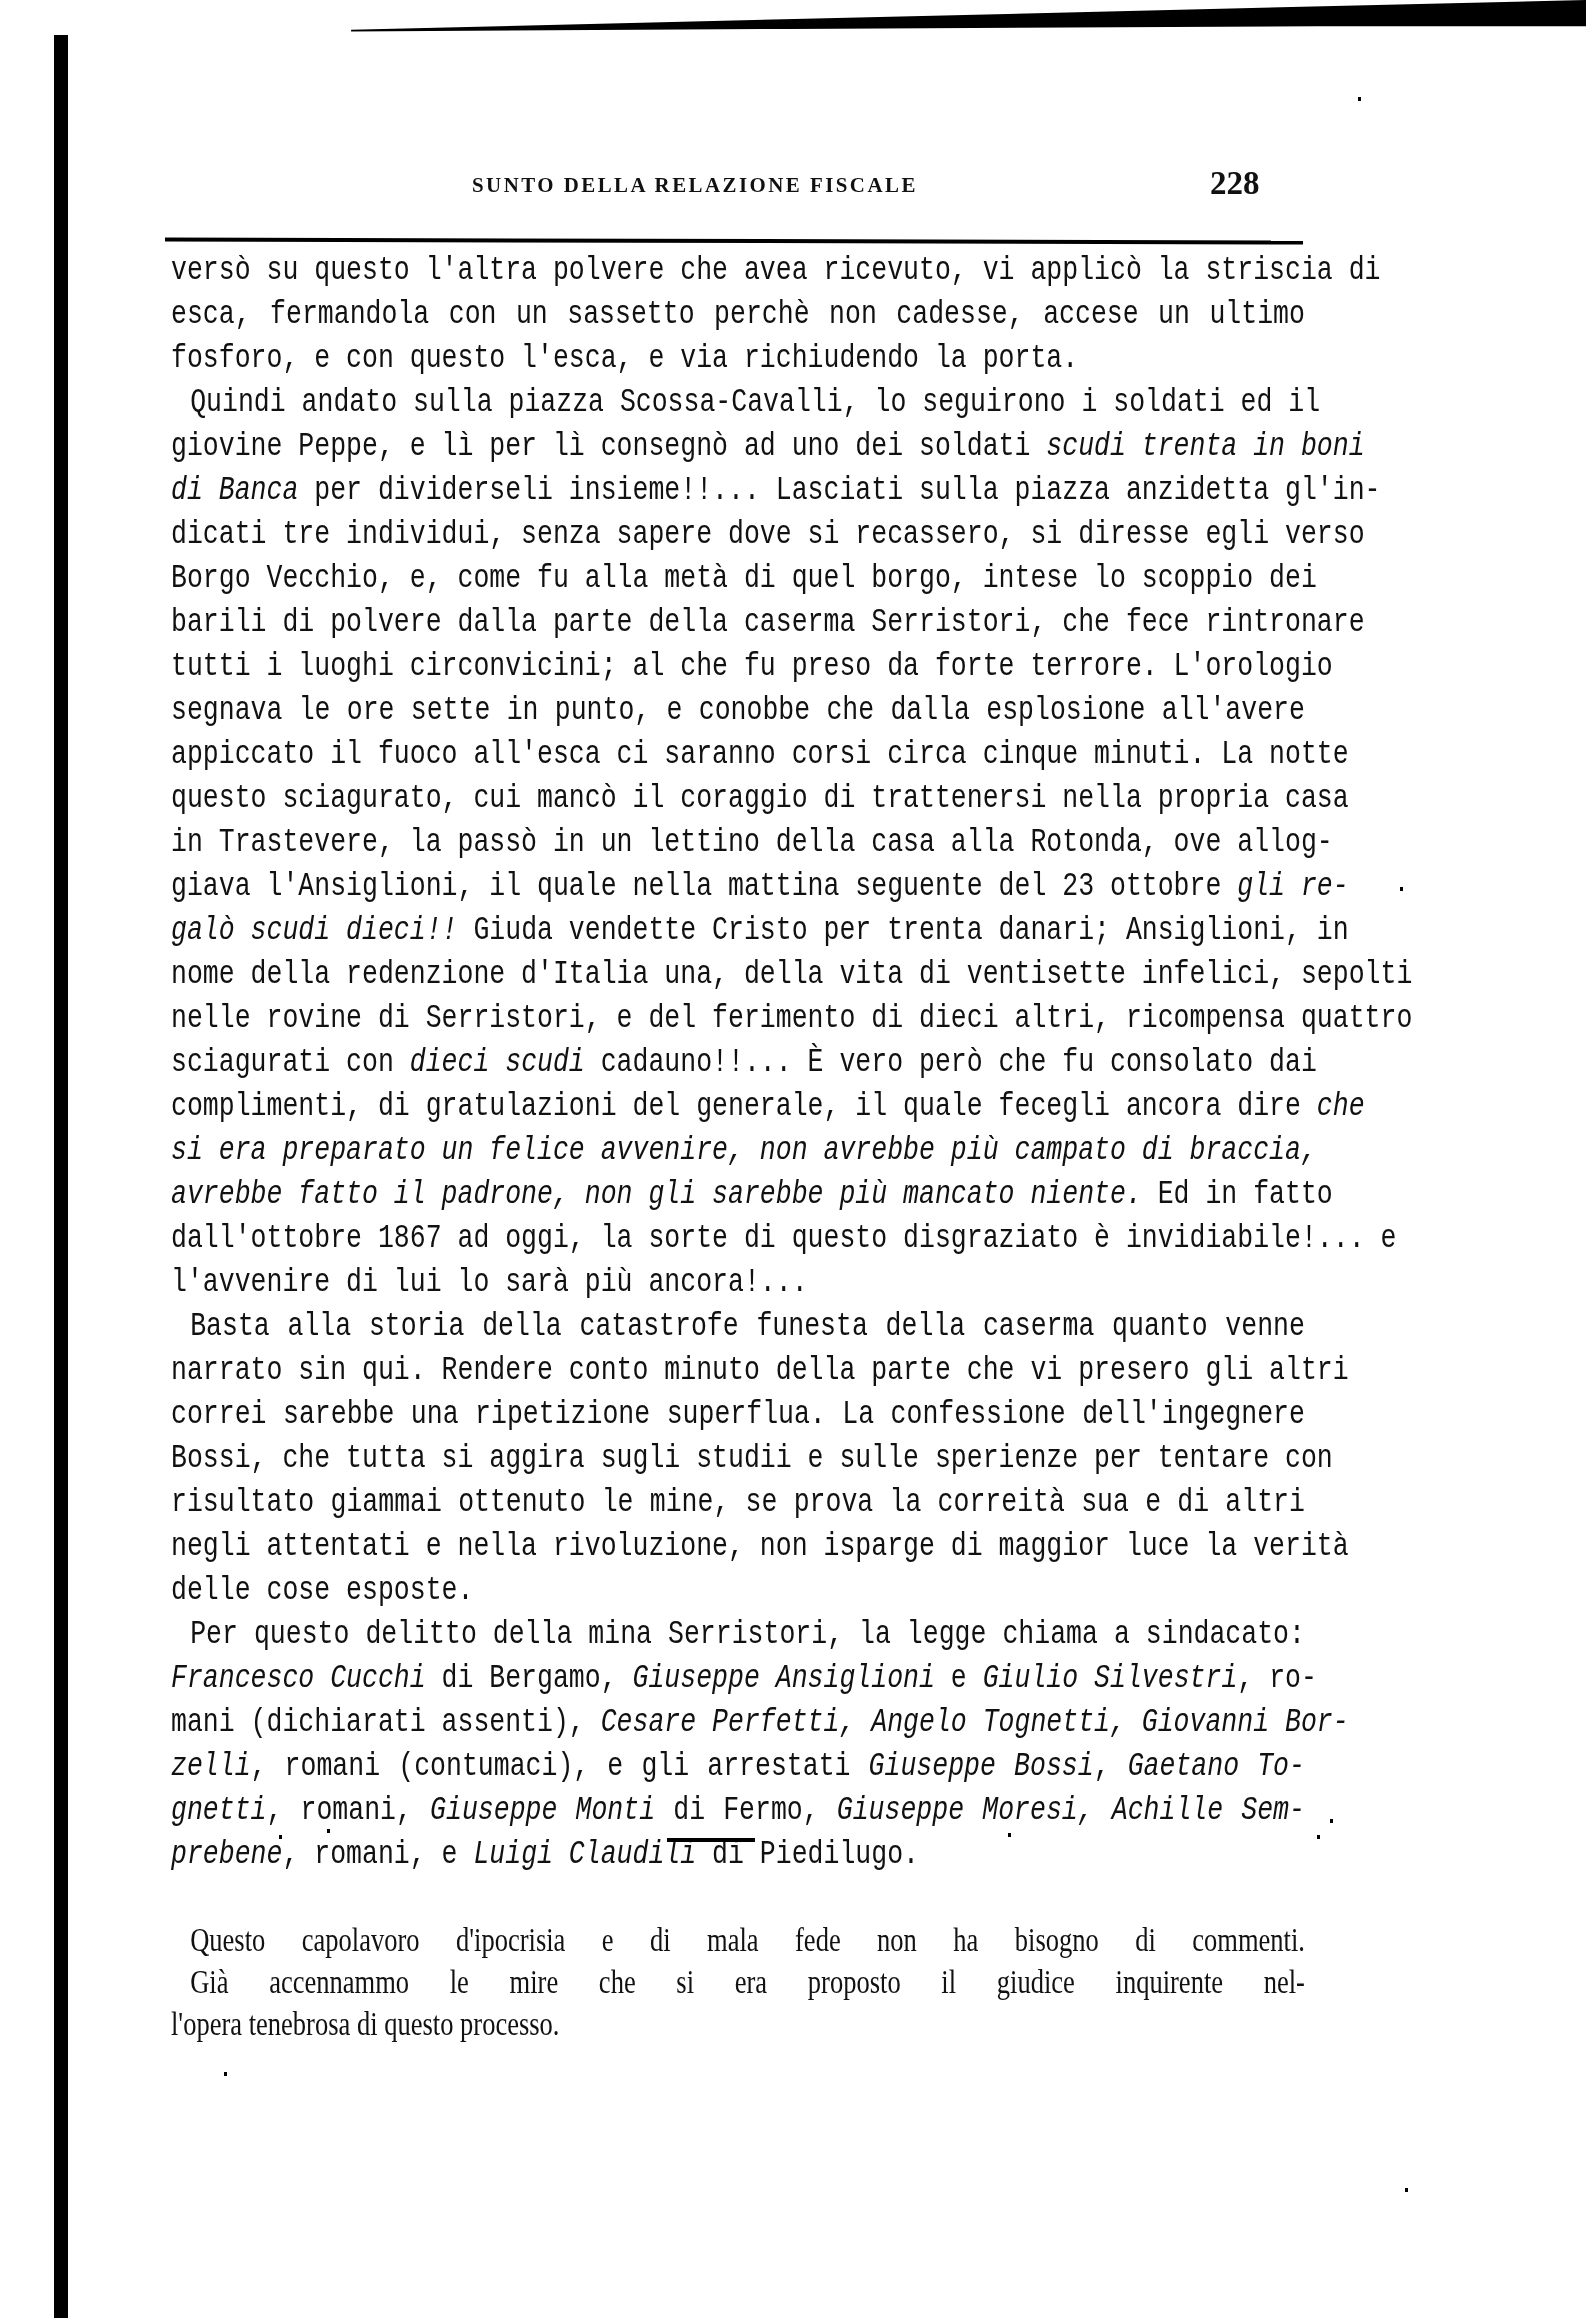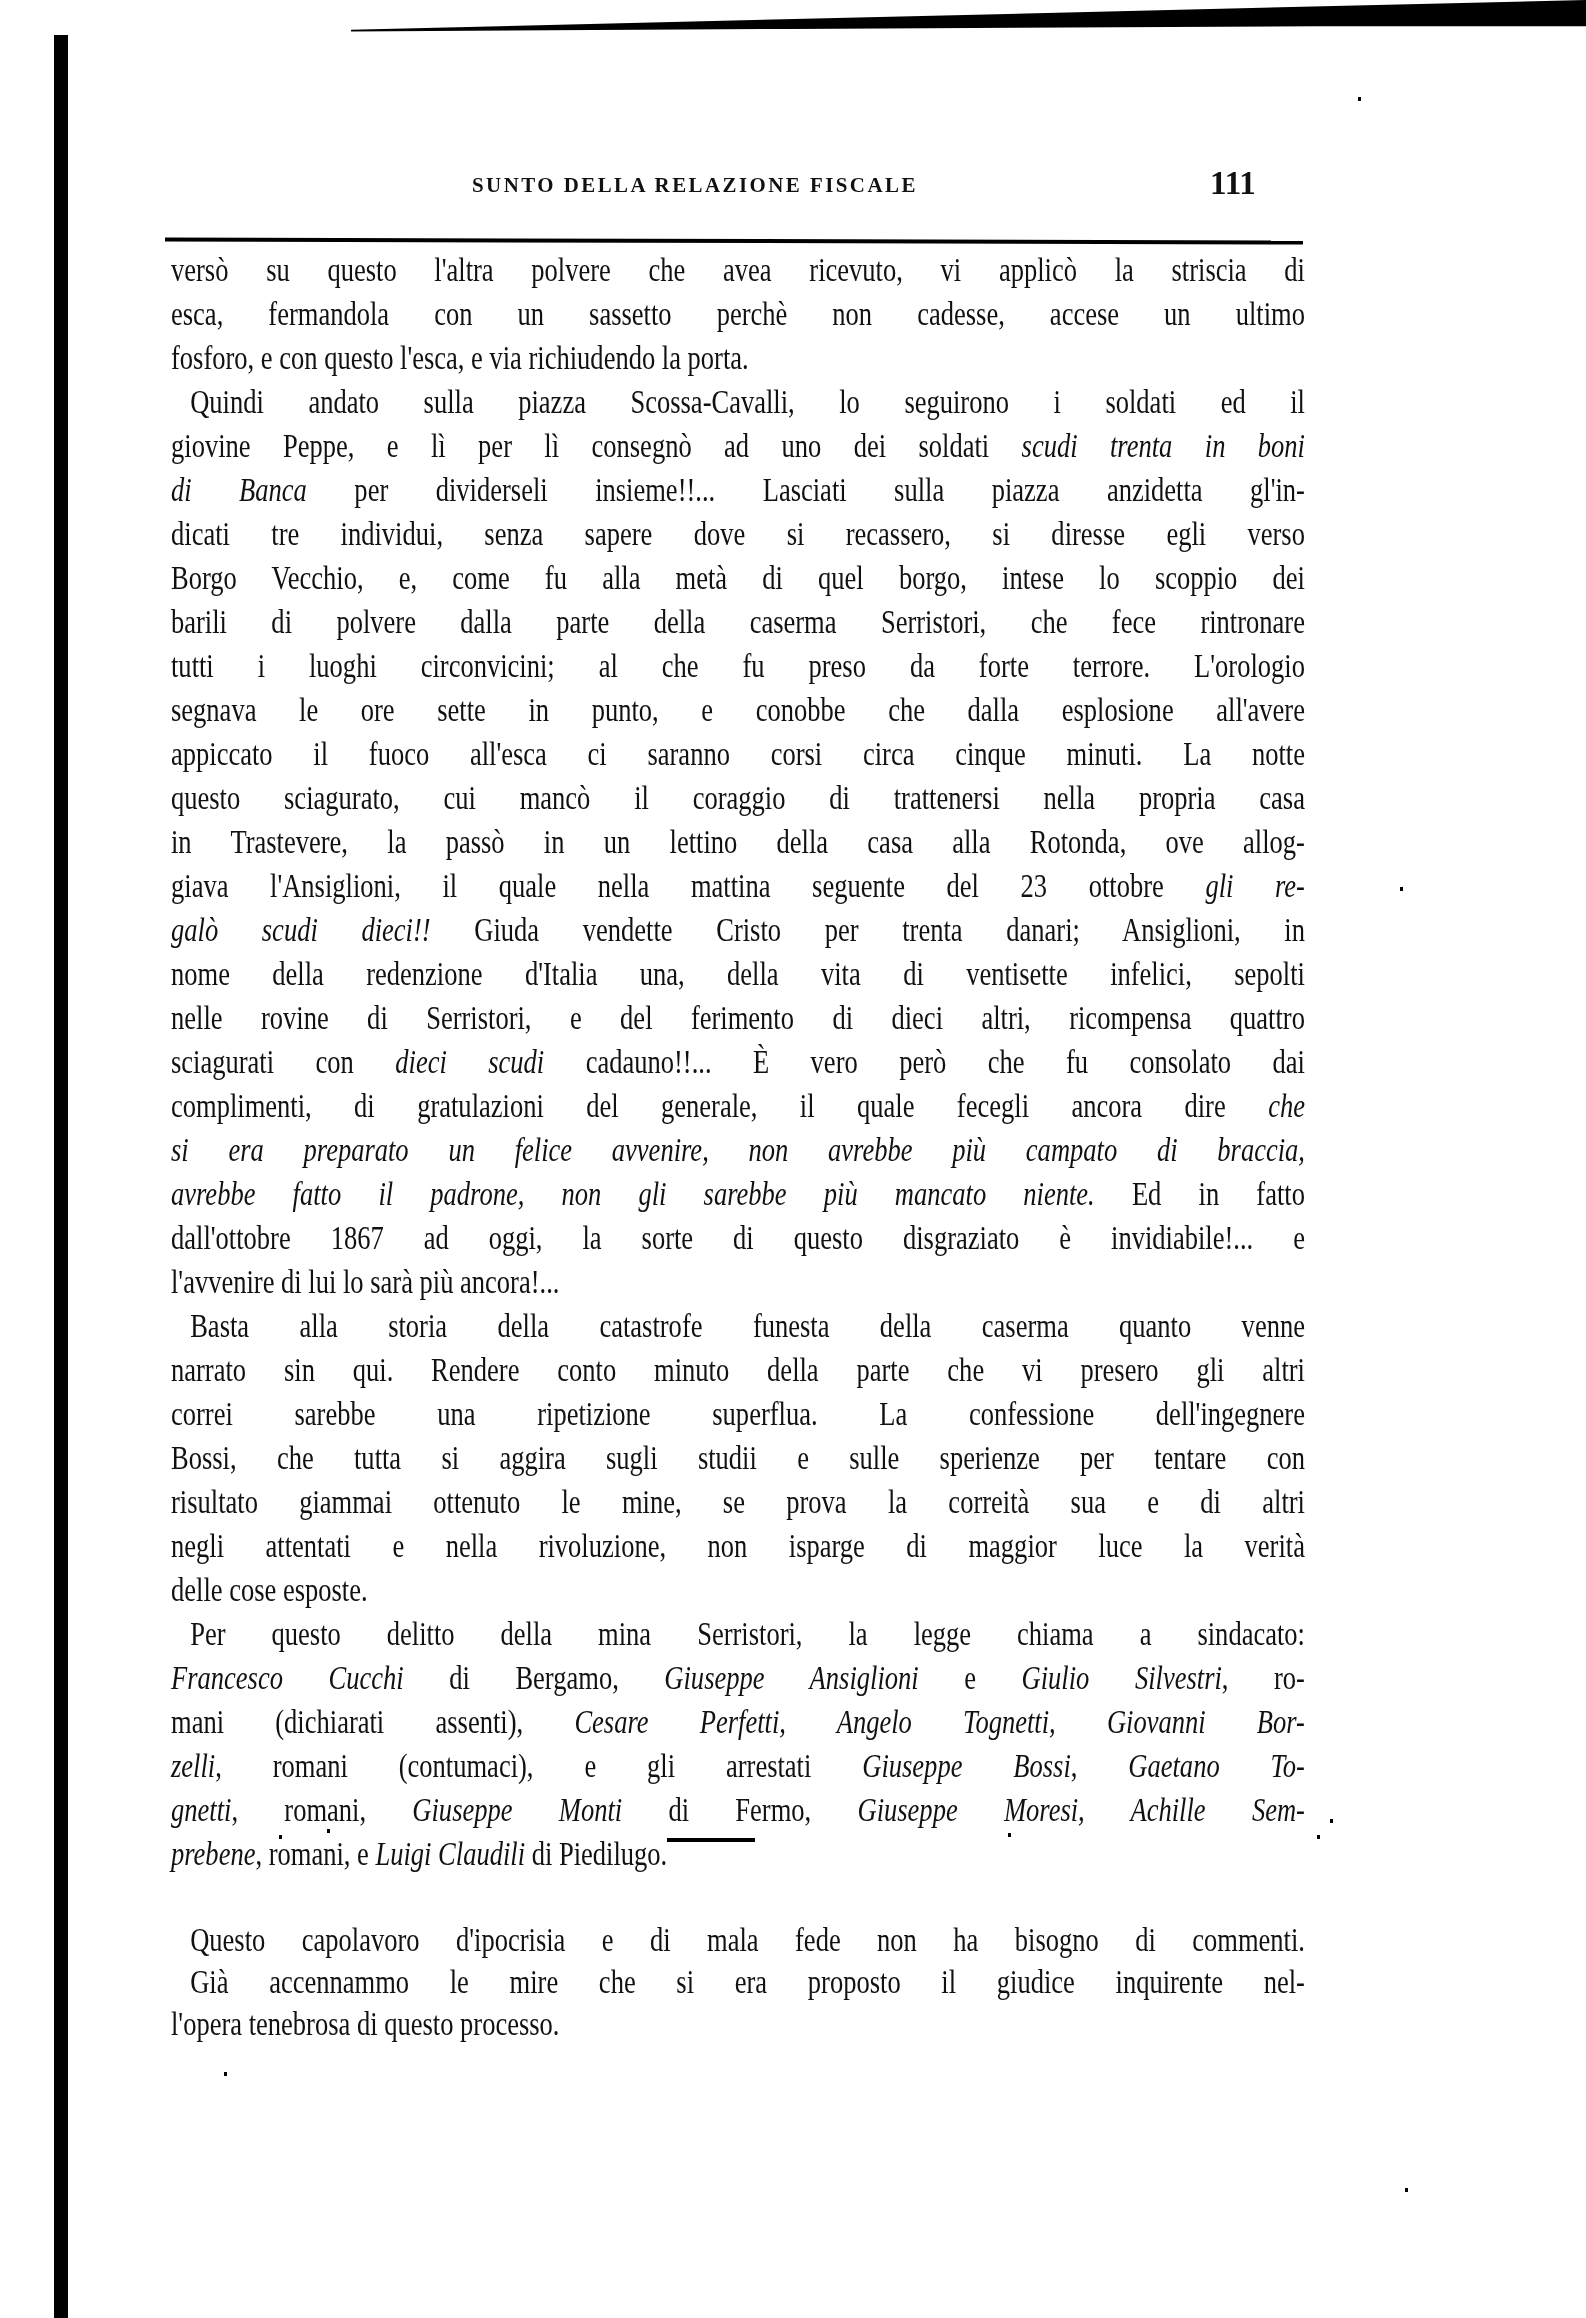--- a/index.html
+++ b/index.html
@@ -6,41 +6,41 @@
   body { width:1586px; height:2319px; position:relative; overflow:hidden;
          font-family:"Liberation Serif", "DejaVu Serif", serif; color:#111; }
   .top-wedge { position:absolute; left:0; top:0; width:1586px; height:35px; }
   .left-bar { position:absolute; left:54px; top:35px; width:14px; height:2284px; background:#000; }
   .running-head { position:absolute; top:172px; left:0; width:1288px; height:35px; }
   .running-title { position:absolute; left:472px; top:0; font-size:22px; letter-spacing:2.6px;
                    font-weight:bold; transform:scaleX(0.95); transform-origin:left; white-space:nowrap; }
   .page-number { position:absolute; left:1210px; top:-7px; font-size:33px; font-weight:bold; }
   .head-rule { position:absolute; left:165px; top:239px; width:1138px; height:4.4px; background:#000;
                transform:rotate(0.15deg); }
-  .body-text { position:absolute; left:171px; top:248px; width:1134px; font-size:34px; line-height:44px; }
+  .body-text { position:absolute; left:171px; top:248px; width:1134px; font-size:34px; line-height:44px;font-family:Liberation Mono, monospace; }
   .line { display:block; white-space:nowrap; text-align:justify; text-align-last:justify; height:44px;
           transform:scaleX(0.78); transform-origin:left; width:128.2%; }
   .line.last { text-align-last:left; }
   .line.indent { padding-left:24.6px; box-sizing:border-box; }
   i { font-style:italic; }
   .divider { position:absolute; left:667px; top:1838px; width:88px; height:3.5px; background:#000; }
   .specks span { position:absolute; background:#000; width:2.6px; height:3.5px; }
   .closing { position:absolute; left:171px; top:1919px; width:1134px; font-size:34px; line-height:42px; }
 </style>
 </head>
 <body>
 
 <svg class="top-wedge" viewBox="0 0 1807 40" preserveAspectRatio="none">
   <polygon points="400,34 1807,0 1807,30 1500,30 900,33 400,36" fill="#000"></polygon>
 </svg>
 <div class="left-bar"></div>
 
 <div class="running-head">
   <span class="running-title">SUNTO DELLA RELAZIONE FISCALE</span>
-  <span class="page-number">111</span>
+  <span class="page-number">228</span>
 </div>
 <div class="head-rule"></div>
 
 <div class="body-text" id="body-text">
     <span class="line">versò su questo l'altra polvere che avea ricevuto, vi applicò la striscia di</span>
     <span class="line">esca, fermandola con un sassetto perchè non cadesse, accese un ultimo</span>
     <span class="line last">fosforo, e con questo l'esca, e via richiudendo la porta.</span>
     <span class="line indent"><span>Quindi andato sulla piazza Scossa-Cavalli, lo seguirono i soldati ed il</span></span>
     <span class="line"><span>giovine Peppe, e lì per lì consegnò ad uno dei soldati </span><i>scudi trenta in boni</i></span>
     <span class="line"><i>di Banca</i><span> per dividerseli insieme!!... Lasciati sulla piazza anzidetta gl'in-</span></span>

